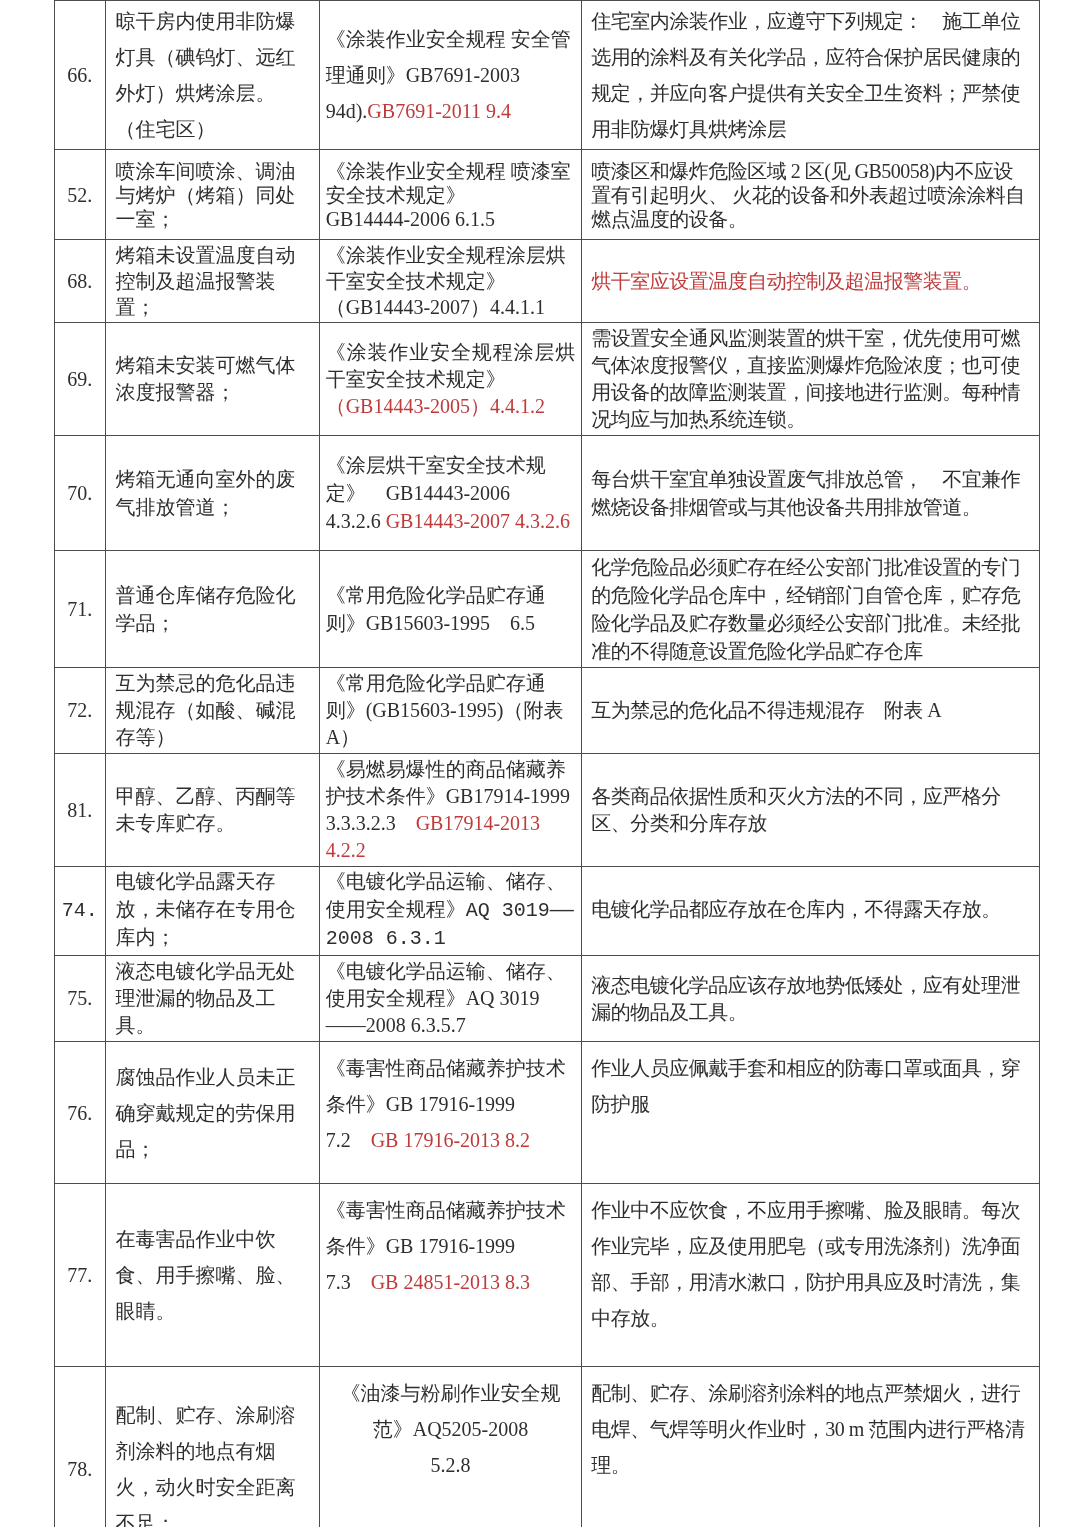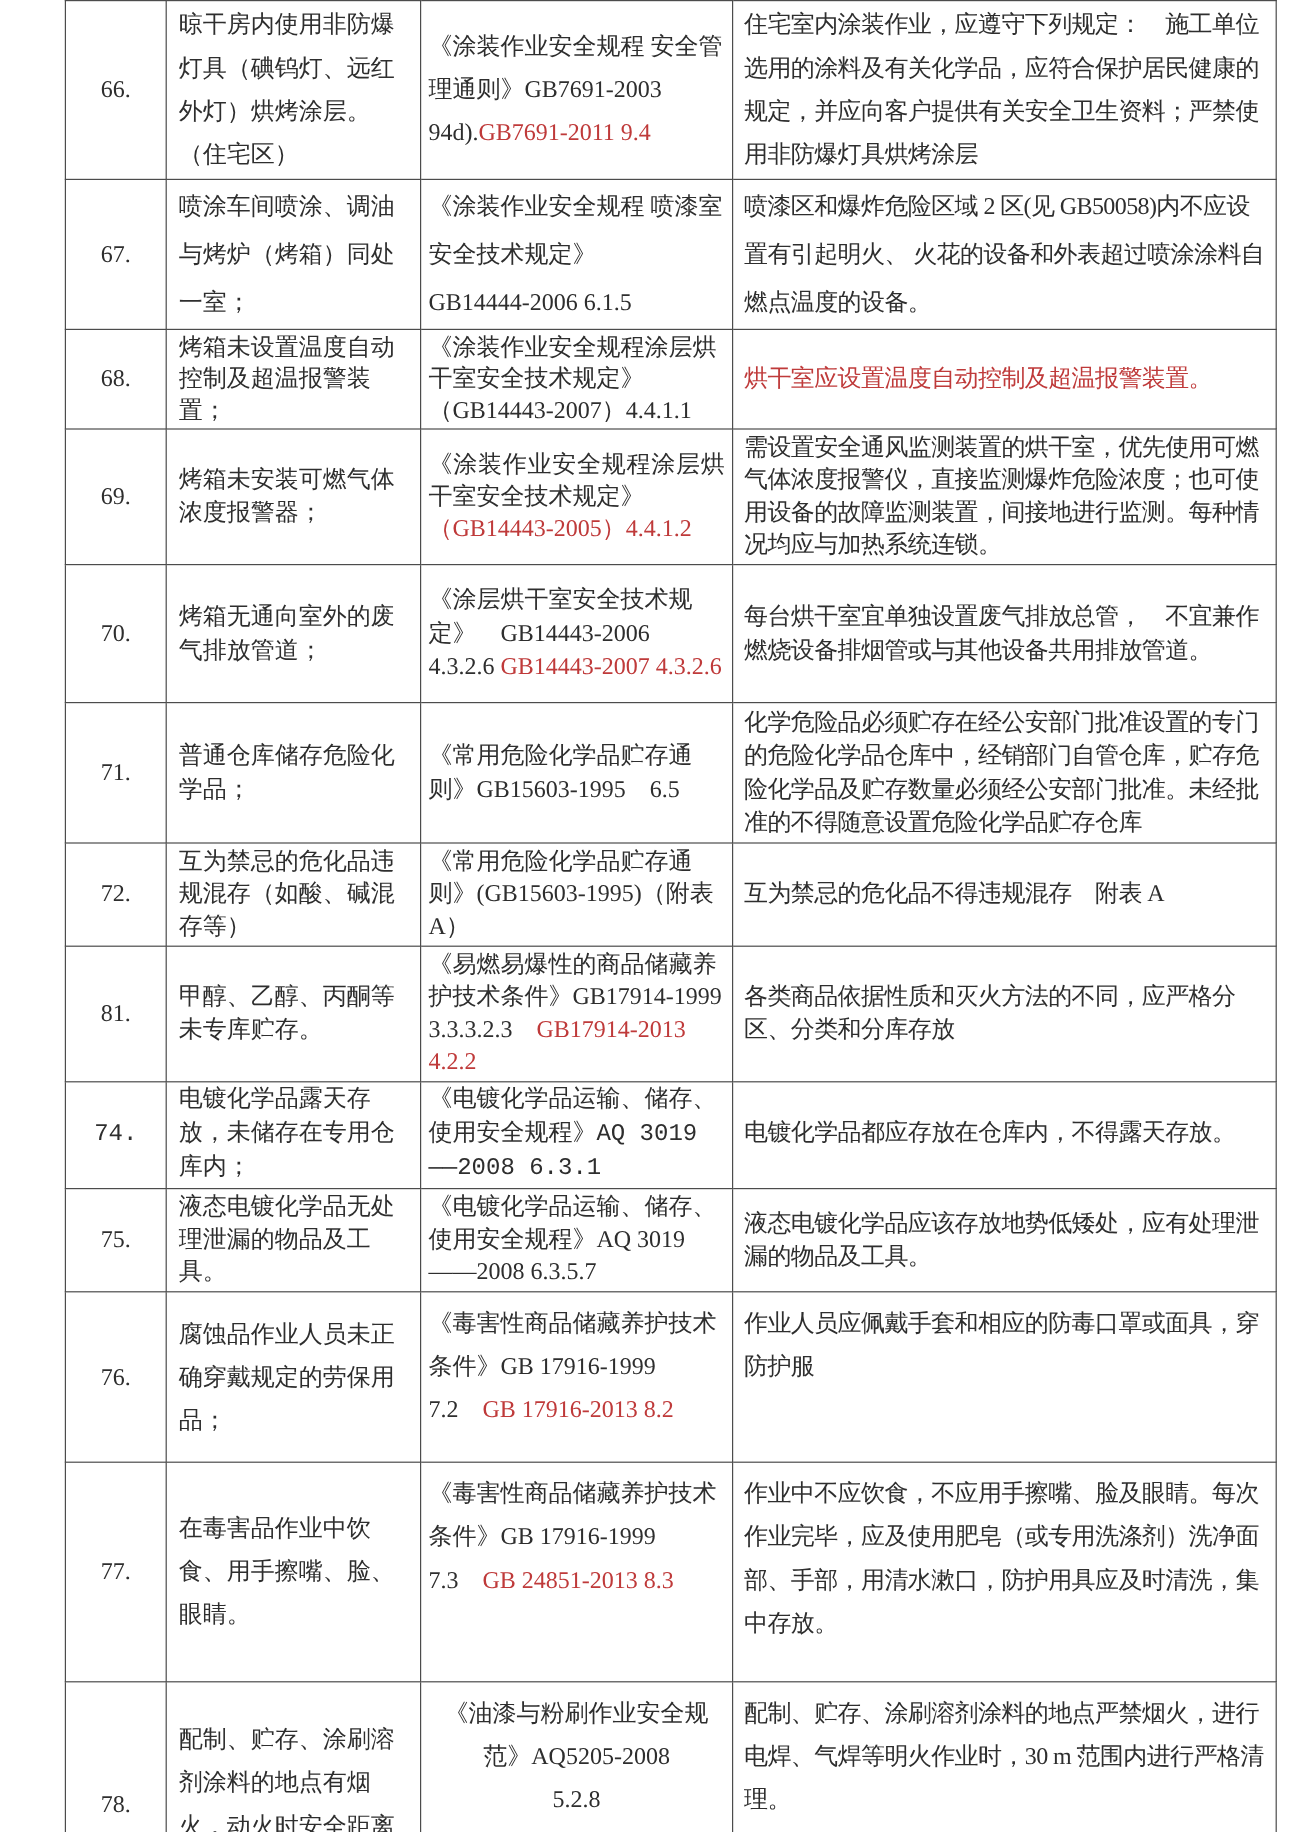--- a/index.html
+++ b/index.html
@@ -27,29 +27,29 @@
     border-collapse:collapse;
     table-layout:fixed;
   }
   .reg-table td{
     border:1px solid var(--border);
     vertical-align:middle;
     font-size:20px;
     line-height:36px;
     word-break:break-word;
   }
-  .c-num{width:84px;text-align:center;font-size:21px;}
+  .c-num{width:50px;text-align:center;font-size:21px;}
   .c-problem{width:212px;padding:2px 10px;}
   .c-basis{width:260px;padding:2px 6px;white-space:pre-line;}
   .c-req{width:453px;padding:2px 9px;letter-spacing:-0.5px;}
   .red{color:var(--red);}
 
   
   tbody tr:nth-child(1)  td{height:113px;}
-  tbody tr:nth-child(2)  td{height:90px;line-height:40px;}
+  tbody tr:nth-child(2)  td{height:90px;line-height:24px;}
   tbody tr:nth-child(3)  td{height:83px;line-height:26px;}
   tbody tr:nth-child(4)  td{height:113px;line-height:27px;}
   tbody tr:nth-child(5)  td{height:115px;line-height:28px;}
   tbody tr:nth-child(6)  td{height:115px;line-height:28px;}
   tbody tr:nth-child(7)  td{height:58px;line-height:27px;}
   tbody tr:nth-child(8)  td{height:113px;line-height:27px;}
   tbody tr:nth-child(9)  td{height:86px;line-height:28px;font-family:Liberation Mono, monospace;}
   tbody tr:nth-child(10) td{height:85px;line-height:27px;}
   tbody tr:nth-child(11) td{height:142px;}
   tbody tr:nth-child(12) td{height:183px;}
@@ -70,21 +70,21 @@
 <div class="page">
   <table class="reg-table">
     <tbody>
         <tr>
     <td class="c-num">66.</td>
     <td class="c-problem">晾干房内使用非防爆灯具（碘钨灯、远红外灯）烘烤涂层。（住宅区）</td>
     <td class="c-basis"><span>《涂装作业安全规程 安全管理通则》GB7691-2003 94d).</span><span class="red">GB7691-2011 9.4</span></td>
     <td class="c-req"><span>住宅室内涂装作业，应遵守下列规定：　施工单位选用的涂料及有关化学品，应符合保护居民健康的规定，并应向客户提供有关安全卫生资料；严禁使用非防爆灯具烘烤涂层</span></td>
   </tr>
         <tr>
-    <td class="c-num">67.</td>
+    <td class="c-num">52.</td>
     <td class="c-problem">喷涂车间喷涂、调油与烤炉（烤箱）同处一室；</td>
     <td class="c-basis"><span>《涂装作业安全规程 喷漆室安全技术规定》
 GB14444-2006 6.1.5</span></td>
     <td class="c-req"><span>喷漆区和爆炸危险区域 2 区(见 GB50058)内不应设置有引起明火、 火花的设备和外表超过喷涂涂料自燃点温度的设备。</span></td>
   </tr>
         <tr>
     <td class="c-num">68.</td>
     <td class="c-problem">烤箱未设置温度自动控制及超温报警装置；</td>
     <td class="c-basis"><span>《涂装作业安全规程涂层烘干室安全技术规定》
 （GB14443-2007）4.4.1.1</span></td>

